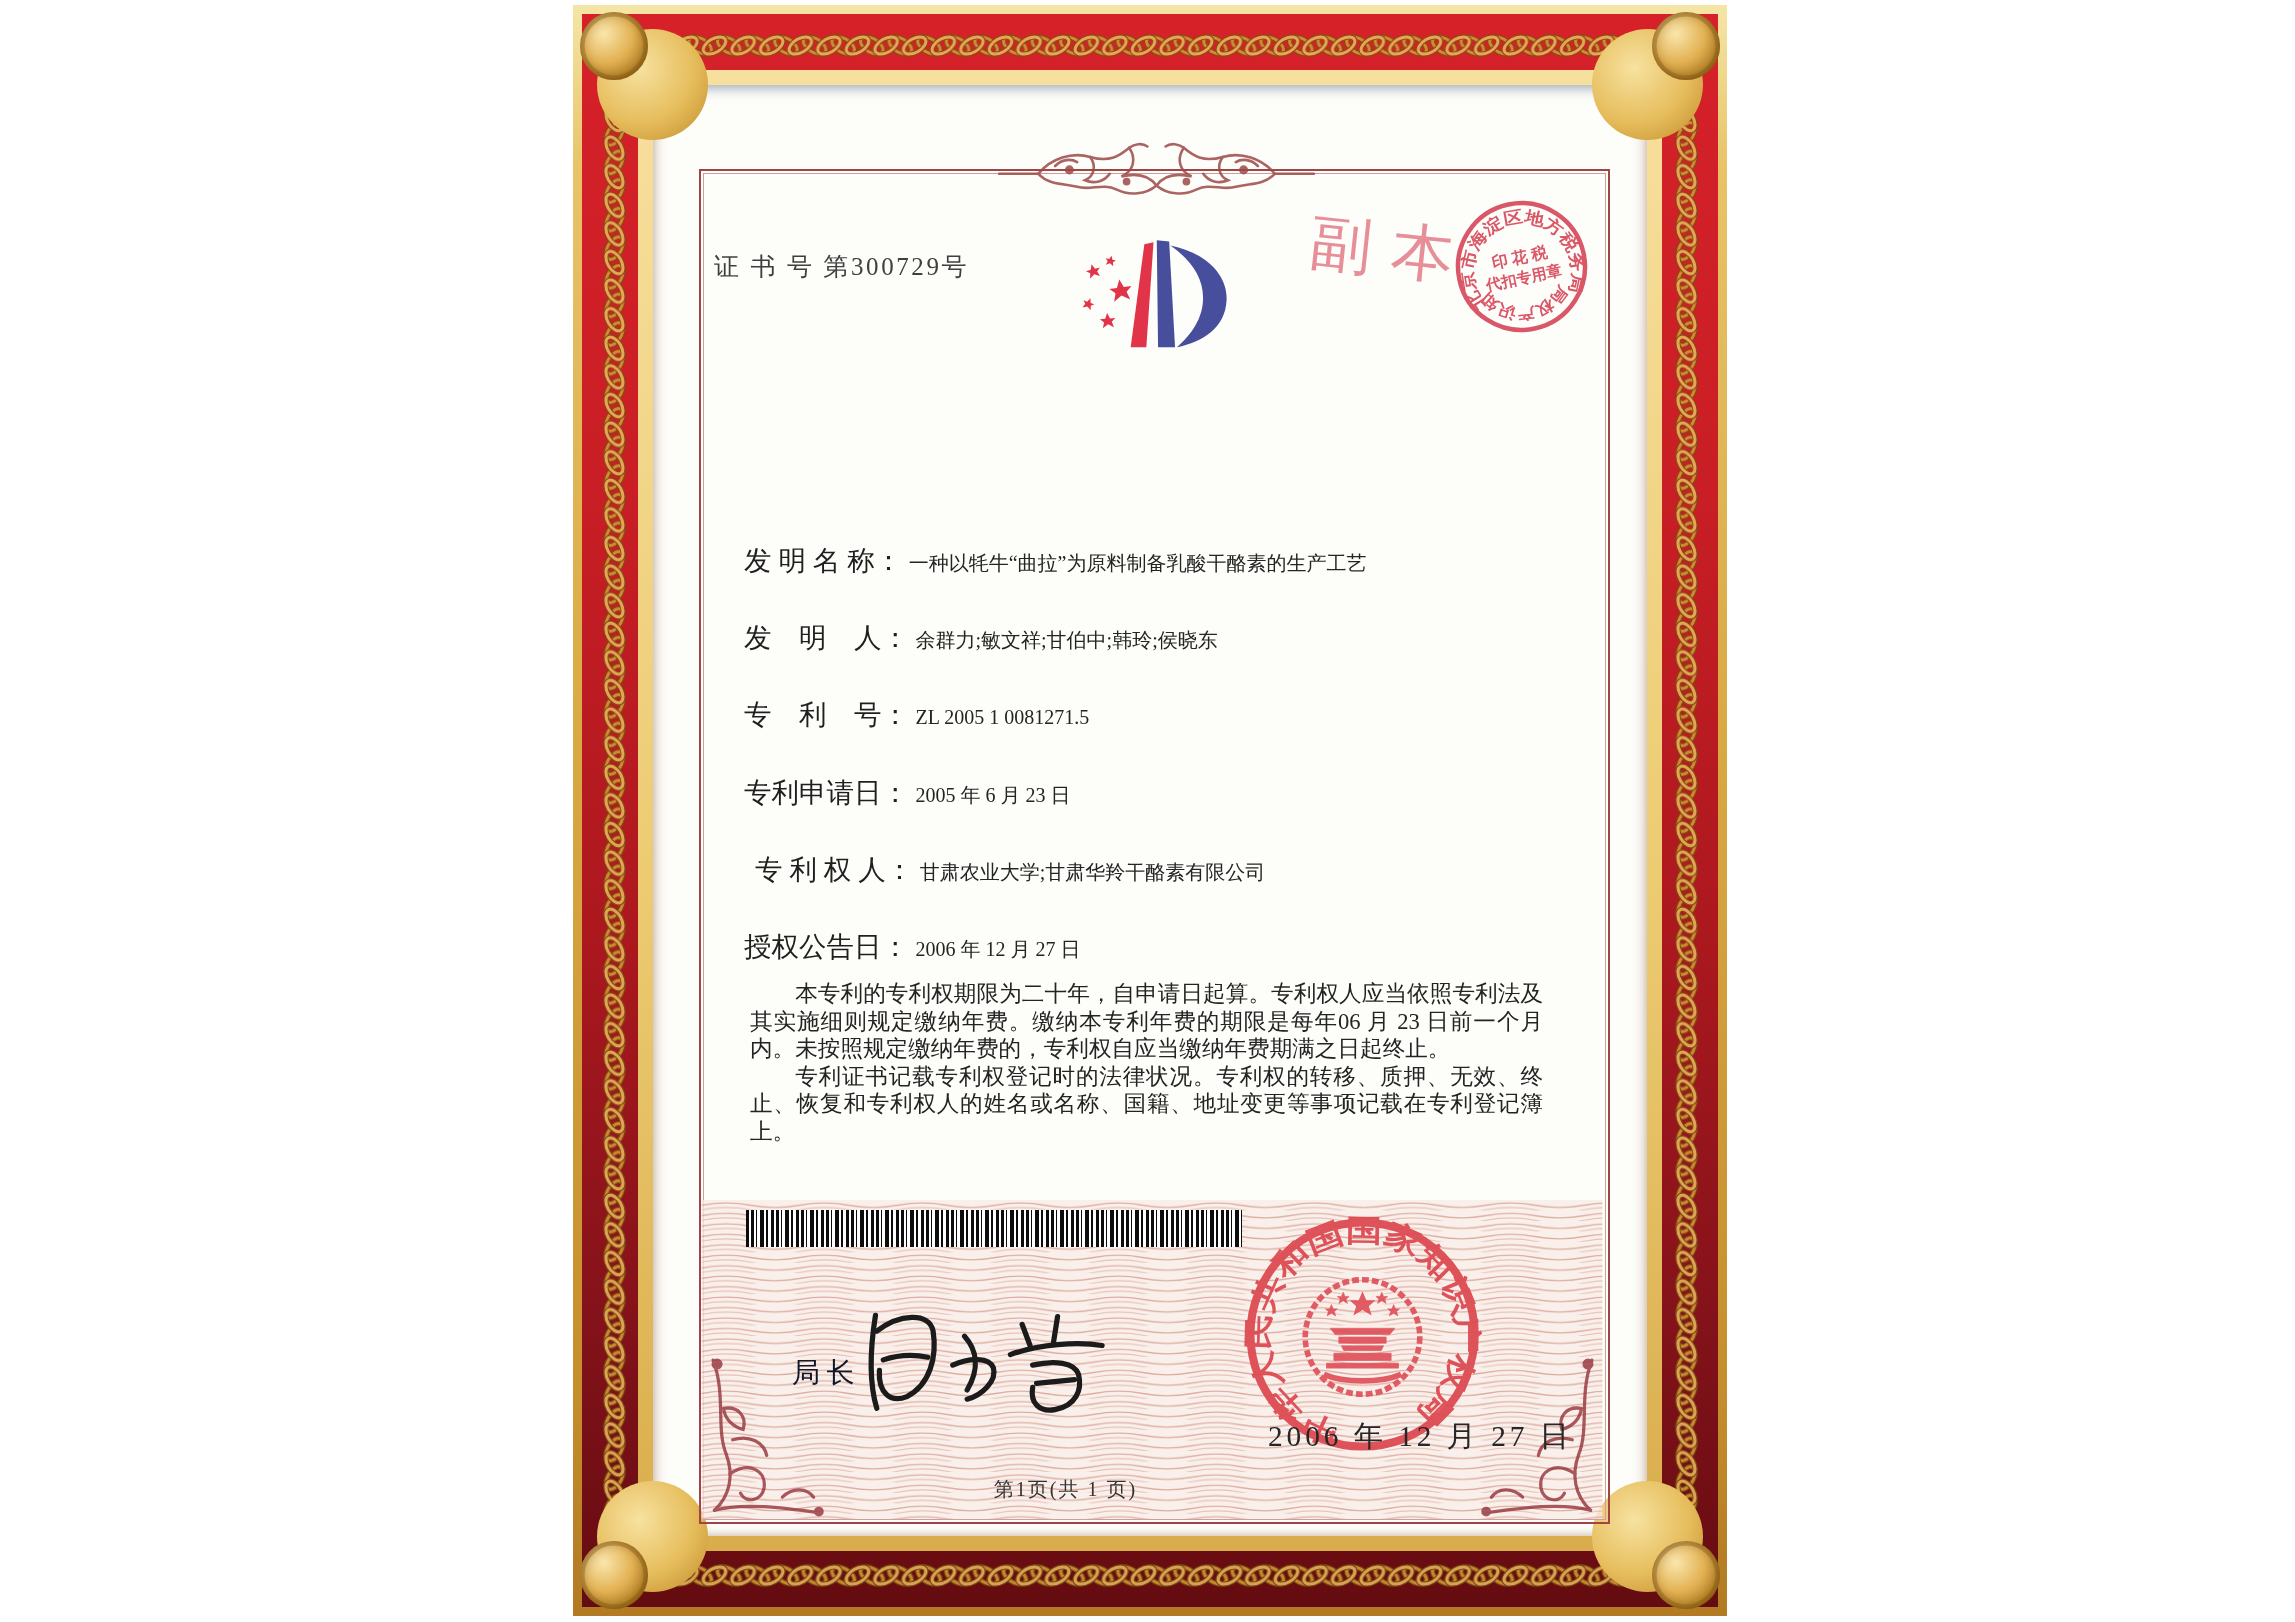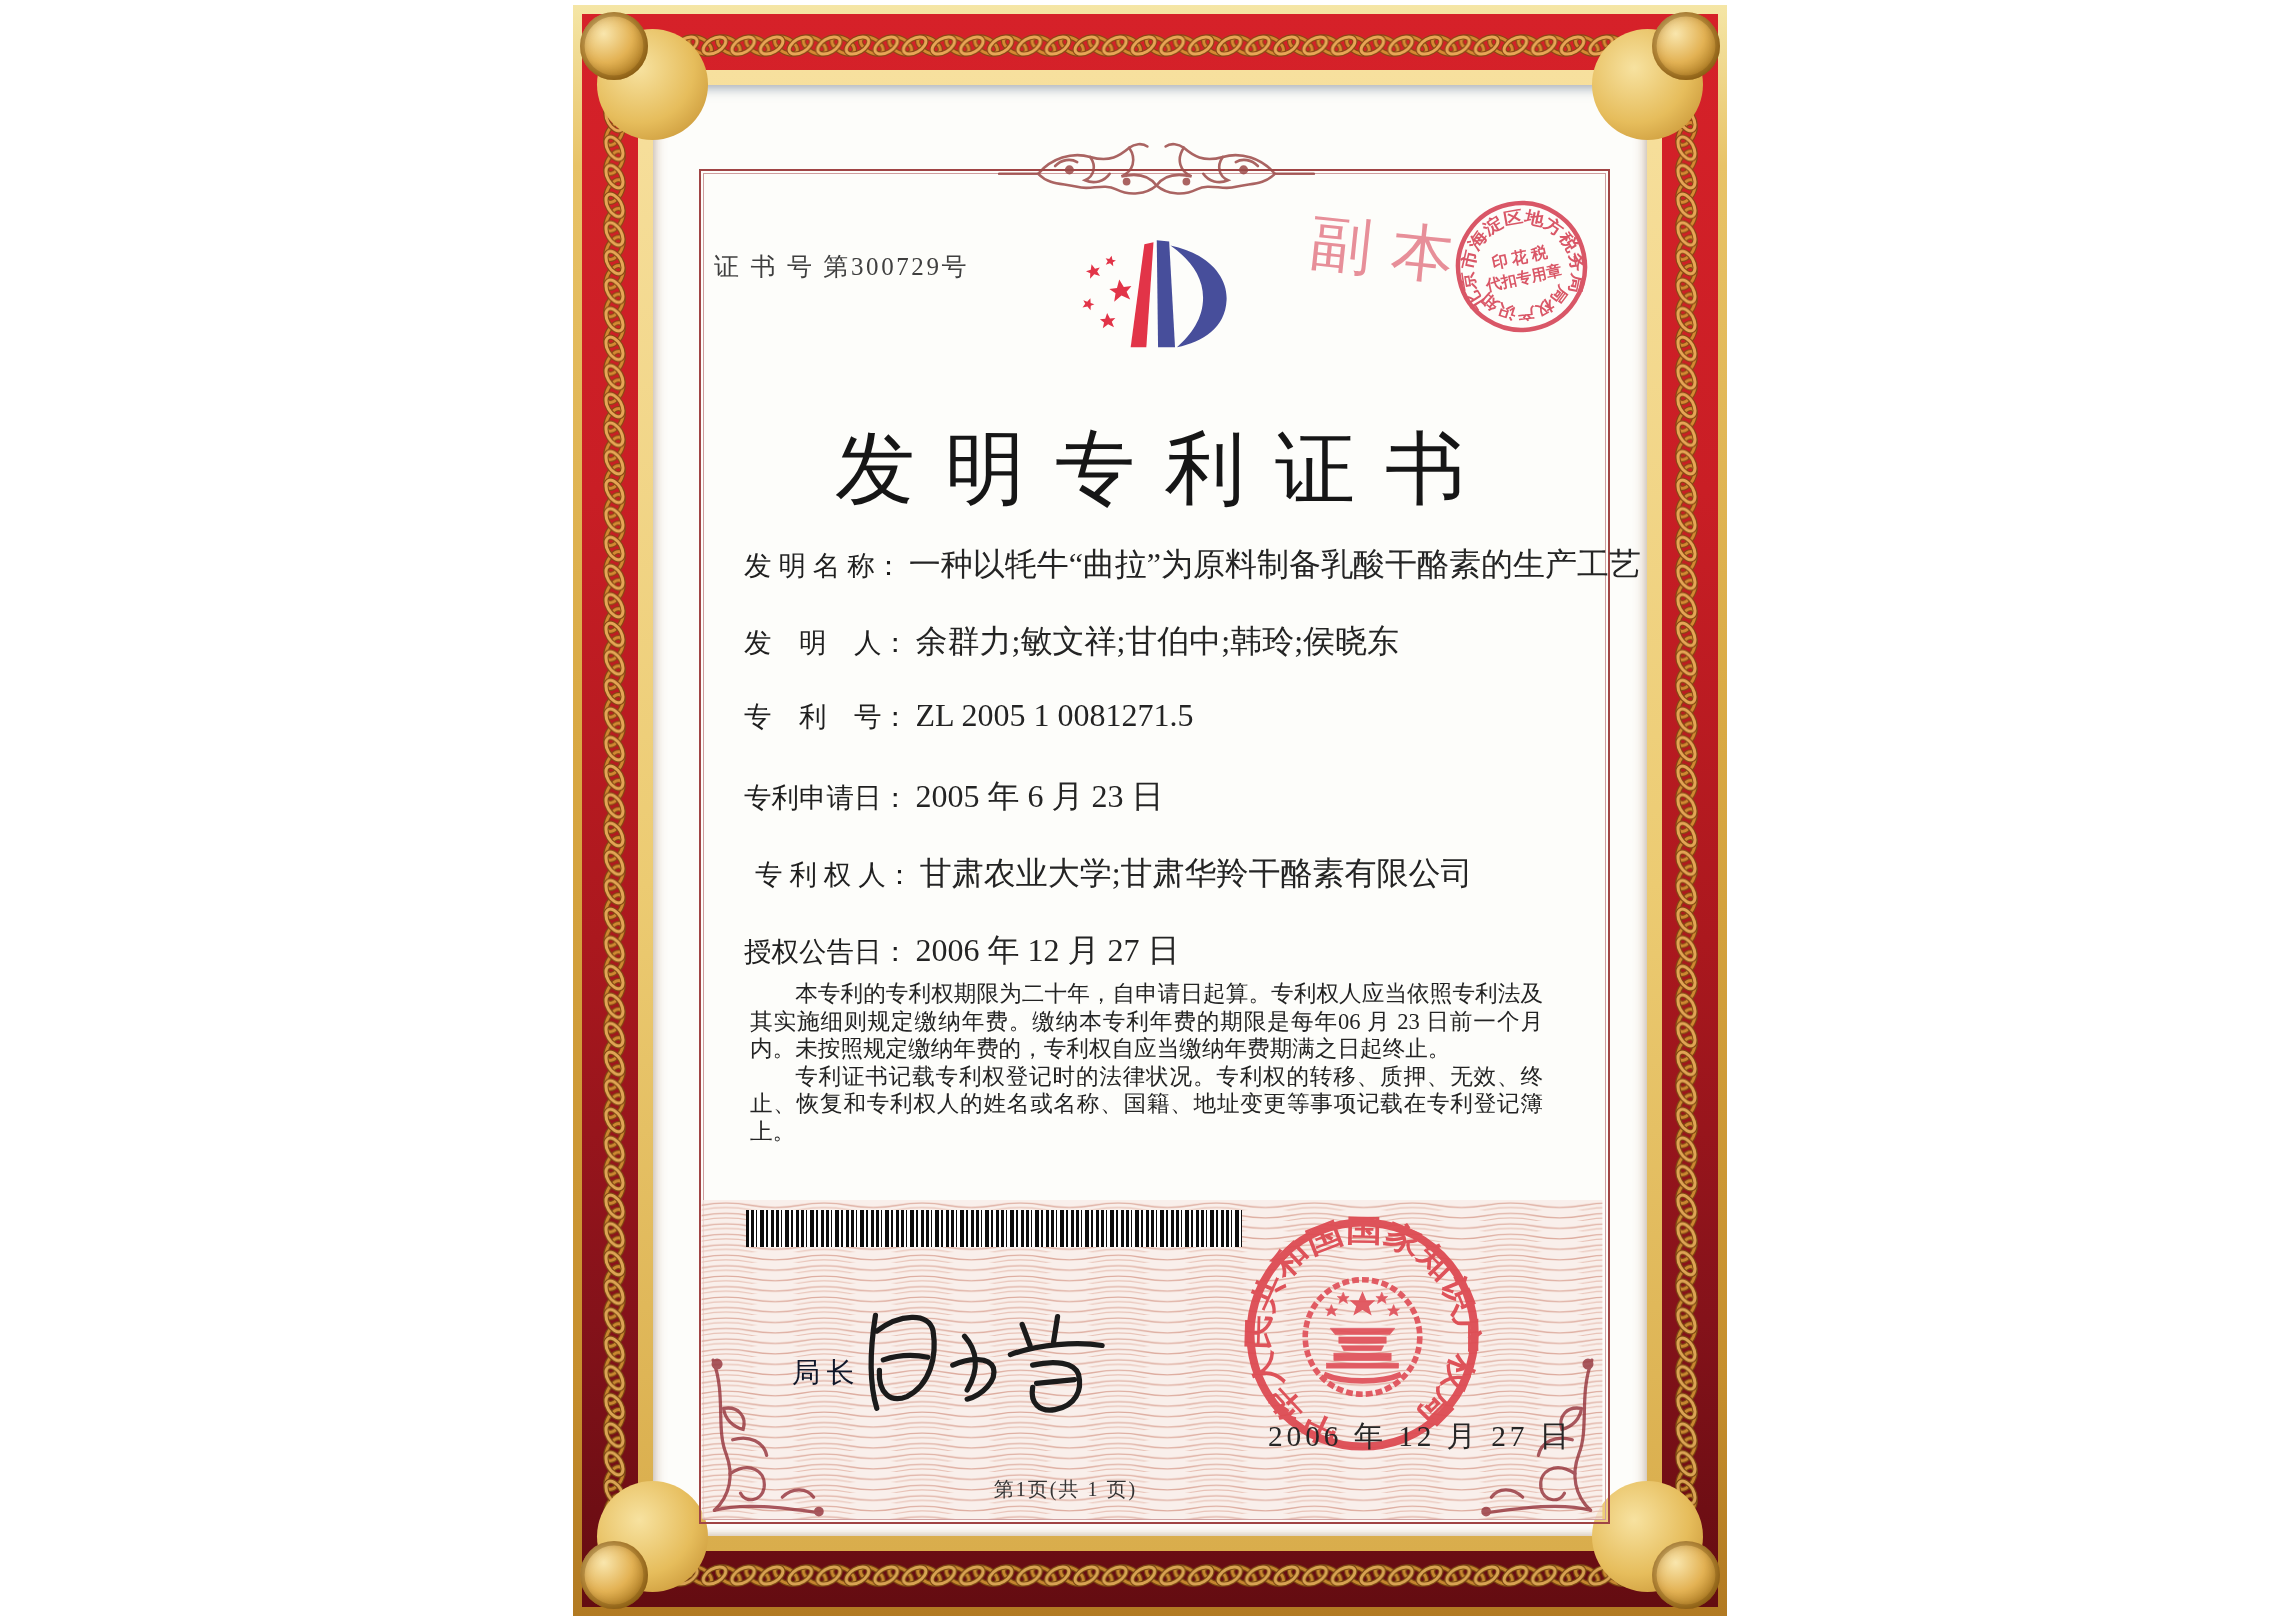--- a/index.html
+++ b/index.html
@@ -35,21 +35,21 @@
   .logo{position:absolute;left:494px;top:230px;width:173px;height:137px;}
   .fuben{position:absolute;left:737px;top:203px;font-size:62px;letter-spacing:19.6px;
       color:#e5808c;opacity:.88;transform:rotate(6deg);white-space:nowrap;}
   .tax-stamp{position:absolute;left:878px;top:191px;width:141px;height:141px;
       transform:rotate(-12deg);opacity:.95;}
   .title{position:absolute;left:0;top:411px;width:100%;text-align:center;
       font-size:80px;letter-spacing:30px;padding-left:30px;box-sizing:border-box;
       color:#161616;font-weight:500;white-space:nowrap;}
   .field{position:absolute;left:171px;white-space:nowrap;}
   .field .lbl{font-size:27.5px;color:#1f1f1f;}
-  .field .val{font-size:32px;color:#242424;margin-left:6.5px;}
+  .field .val{font-size:20px;color:#242424;margin-left:6.5px;}
   .paras{position:absolute;left:177px;top:975px;width:793px;font-size:22.6px;
       line-height:27.5px;text-align:justify;color:#232323;}
   .paras p{margin:0;text-indent:2em;}
   .barcode{position:absolute;left:173px;top:1205px;width:496px;height:37px;background:
       repeating-linear-gradient(90deg,#0c0c0c 0 2.6px,#fff 2.6px 4.6px,#0c0c0c 4.6px 7.9px,#fff 7.9px 9.8px,
       #0c0c0c 9.8px 11px,#fff 11px 14.4px,#0c0c0c 14.4px 18.3px,#fff 18.3px 20px,#0c0c0c 20px 21.6px,#fff 21.6px 25px);}
   .flourish{position:absolute;}
   .juzhang{position:absolute;left:219px;top:1349px;font-size:28px;letter-spacing:6.5px;color:#0f172a;}
   .signature{position:absolute;left:288px;top:1292px;width:249px;height:131px;}
   .seal{position:absolute;left:665px;top:1205px;width:249px;height:249px;opacity:.93;}
@@ -174,21 +174,20 @@
           <textPath href="#taxTop" startOffset="2" textLength="330" lengthAdjust="spacingAndGlyphs">北京市海淀区地方税务局</textPath>
         </text>
         <path id="taxBottom" d="M165,146 A66,66 0 0 1 55,146" fill="none"></path>
         <text font-size="24" fill="#d84f60" font-weight="600">
           <textPath href="#taxBottom" startOffset="4" textLength="190" lengthAdjust="spacingAndGlyphs">局权产识知家国</textPath>
         </text>
         <text x="110" y="104" text-anchor="middle" font-size="25" fill="#d84f60" font-weight="600">印 花 税</text>
         <text x="110" y="136" text-anchor="middle" font-size="24" fill="#d84f60" font-weight="600">代扣专用章</text>
       </svg>
 
-      <div class="title">发明专利证书</div>
 
       <div class="field" style="top:538px;">
         <span class="lbl">发 明 名 称：</span><span class="val">一种以牦牛“曲拉”为原料制备乳酸干酪素的生产工艺</span>
       </div>
       <div class="field" style="top:615px;">
         <span class="lbl">发　明　人：</span><span class="val">余群力;敏文祥;甘伯中;韩玲;侯晓东</span>
       </div>
       <div class="field" style="top:692px;">
         <span class="lbl">专　利　号：</span><span class="val">ZL 2005 1 0081271.5</span>
       </div>

